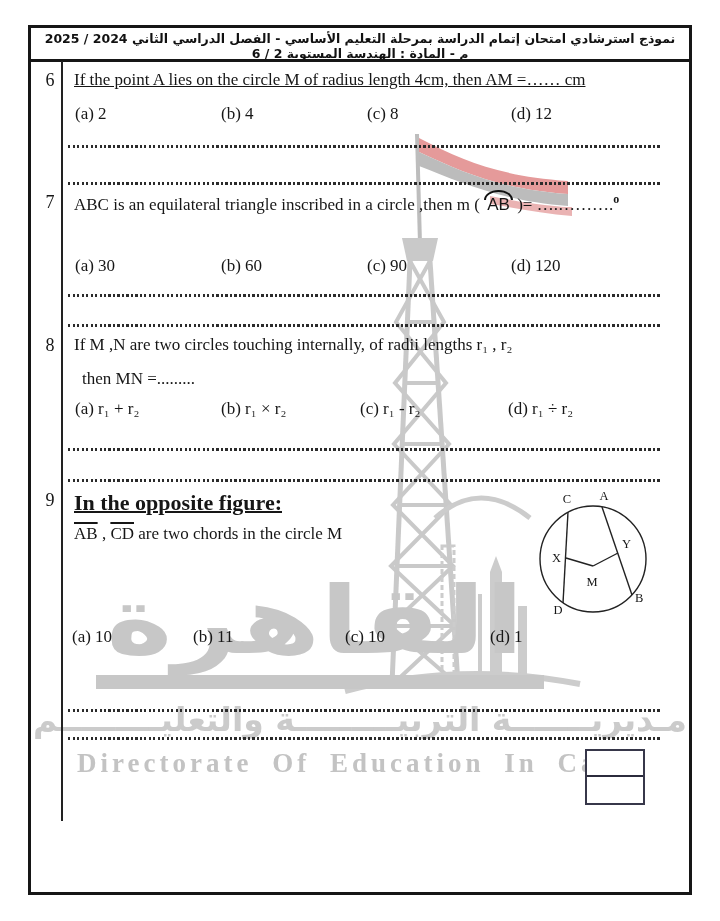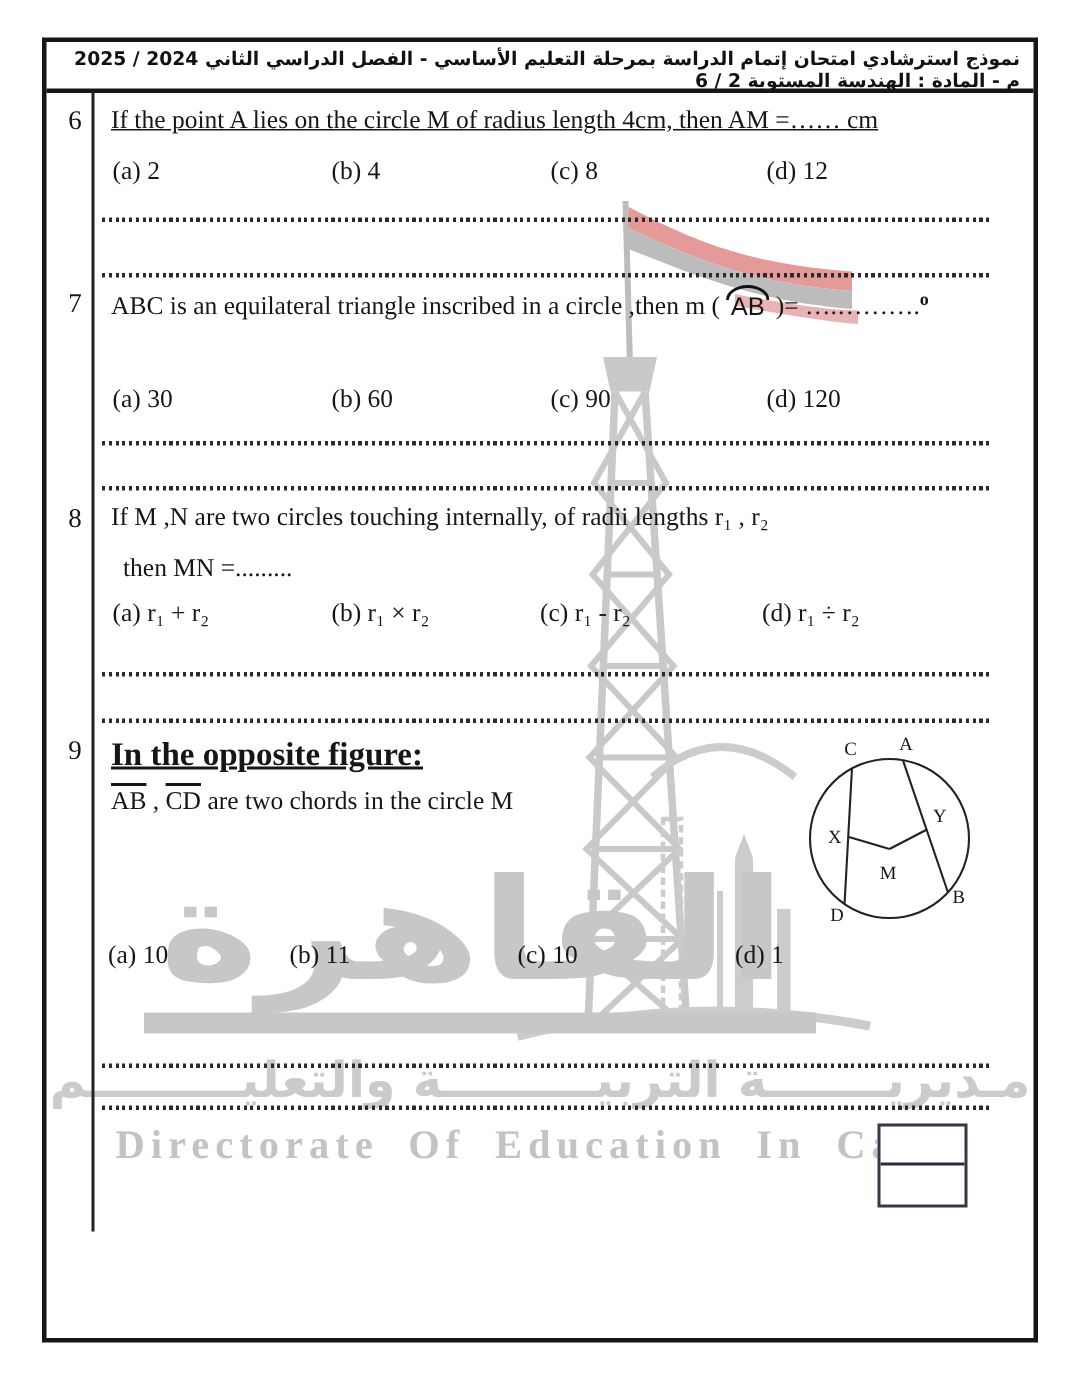--- a/index.html
+++ b/index.html
@@ -27,21 +27,21 @@
   .wm-dir-en {
     left:15px; top:748px; width:690px; text-align:center;
     font-family:"Liberation Serif","DejaVu Serif",serif; font-weight:bold; font-size:27px;
     letter-spacing:4px; word-spacing:9px; color:#c3c3c3; white-space:nowrap;
   }
   
   .frame { position:absolute; z-index:1; left:28px; top:25px; width:664px; height:870px;
            border:3px solid #161616; pointer-events:none; }
   .abs { position:absolute; z-index:2; }
   .header-title {
-    left:40px; top:31px; width:640px; height:26px; direction:rtl; text-align:right;
+    left:40px; top:31px; width:640px; height:26px; direction:rtl; text-align:center;
     font-family:"DejaVu Sans",sans-serif; font-weight:bold; font-size:12.5px; color:#111;
   }
   .header-rule { left:31px; top:59px; width:658px; height:2.5px; background:#161616; }
   .v-rule { left:61px; top:61px; width:2px; height:760px; background:#222; }
   .q-num { width:28px; text-align:center; font-size:18px; }
   .q-text { font-size:17px; white-space:nowrap; }
   .opt-row { left:0; top:0; width:661px; height:24px; }
   .opt { position:absolute; font-size:17px; white-space:nowrap; }
   .dots { left:68px; width:594px; height:3px;
           background:repeating-linear-gradient(90deg,#2b2b2b 0 2px,transparent 2px 4.5px); }

